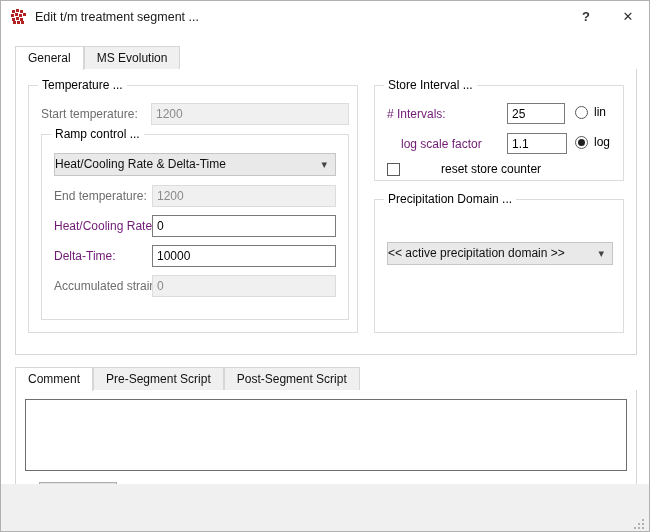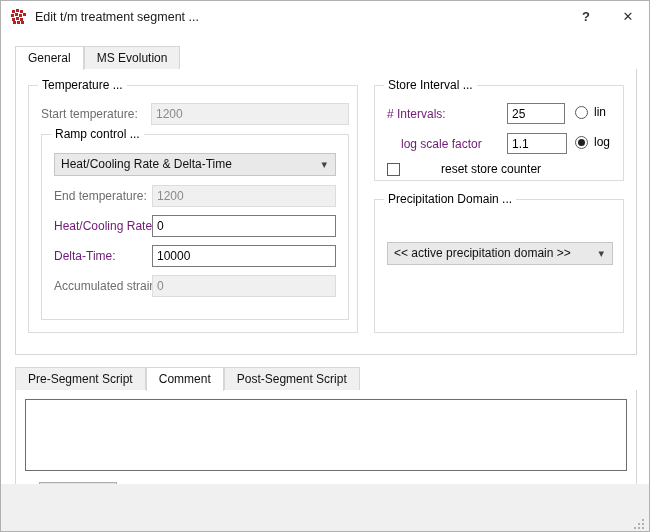--- a/index.html
+++ b/index.html
@@ -155,21 +155,21 @@
 
   .combo {
     position: absolute;
     box-sizing: border-box;
     height: 23px;
     background: #e9e9e9;
     border: 1px solid #c6c6c6;
     font-size: 12px;
     color: #111;
     line-height: 21px;
-    padding-left: 6px;
+    padding-left: 0;
     cursor: default;
     white-space: nowrap;
     overflow: hidden;
   }
   .combo .chev {
     position: absolute;
     right: 8px; top: 0;
     height: 21px; line-height: 21px;
     font-size: 11px;
     color: #444;
@@ -375,22 +375,22 @@
         <div class="legend">Precipitation Domain ...</div>
         <div class="combo" style="left:12px; top:18px; width:226px;margin-top:24px;">
           <span>&lt;&lt; active precipitation domain &gt;&gt;</span>
           <span class="chev">▾</span>
         </div>
       </div>
 
     </div>
 
     <div class="bottom-tabstrip">
+      <div class="tab active">Comment</div>
       <div class="tab">Pre-Segment Script</div>
-      <div class="tab active">Comment</div>
       <div class="tab">Post-Segment Script</div>
     </div>
 
     <div class="bottom-panel">
       <textarea class="comment-area" style=""></textarea>
       <div class="btn clear-btn">Clear</div>
     </div>
 
   </div>
 

